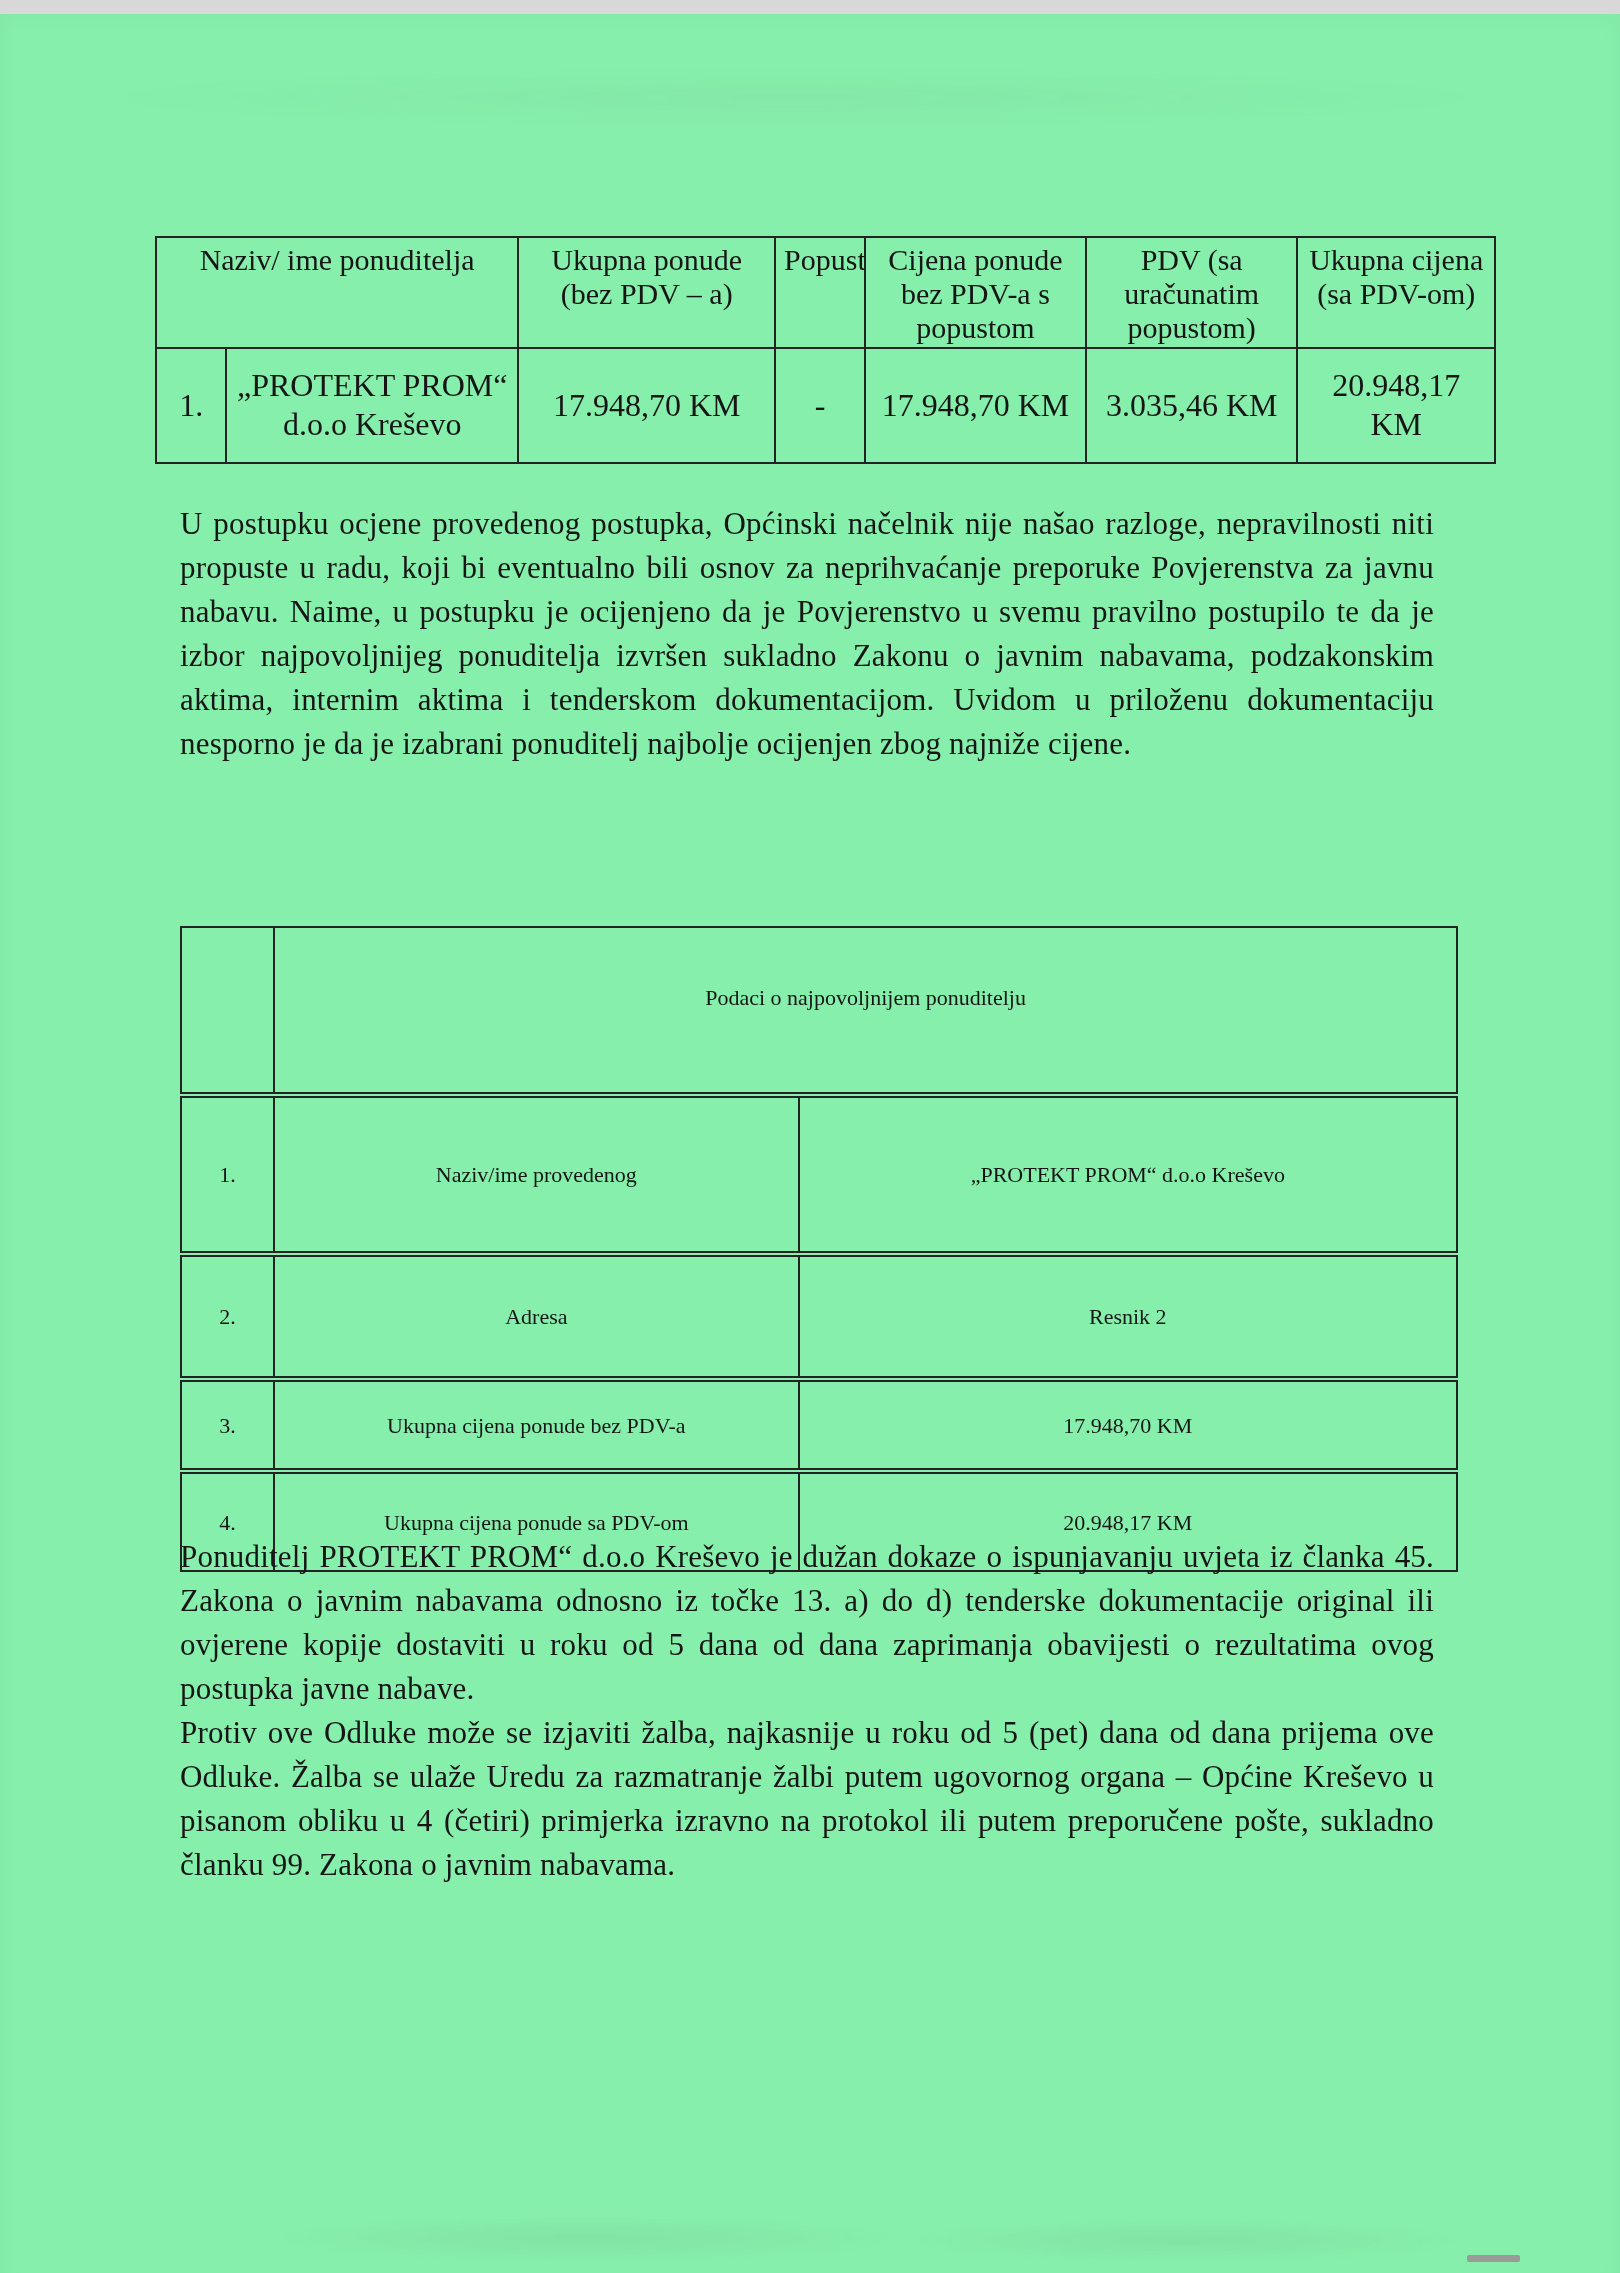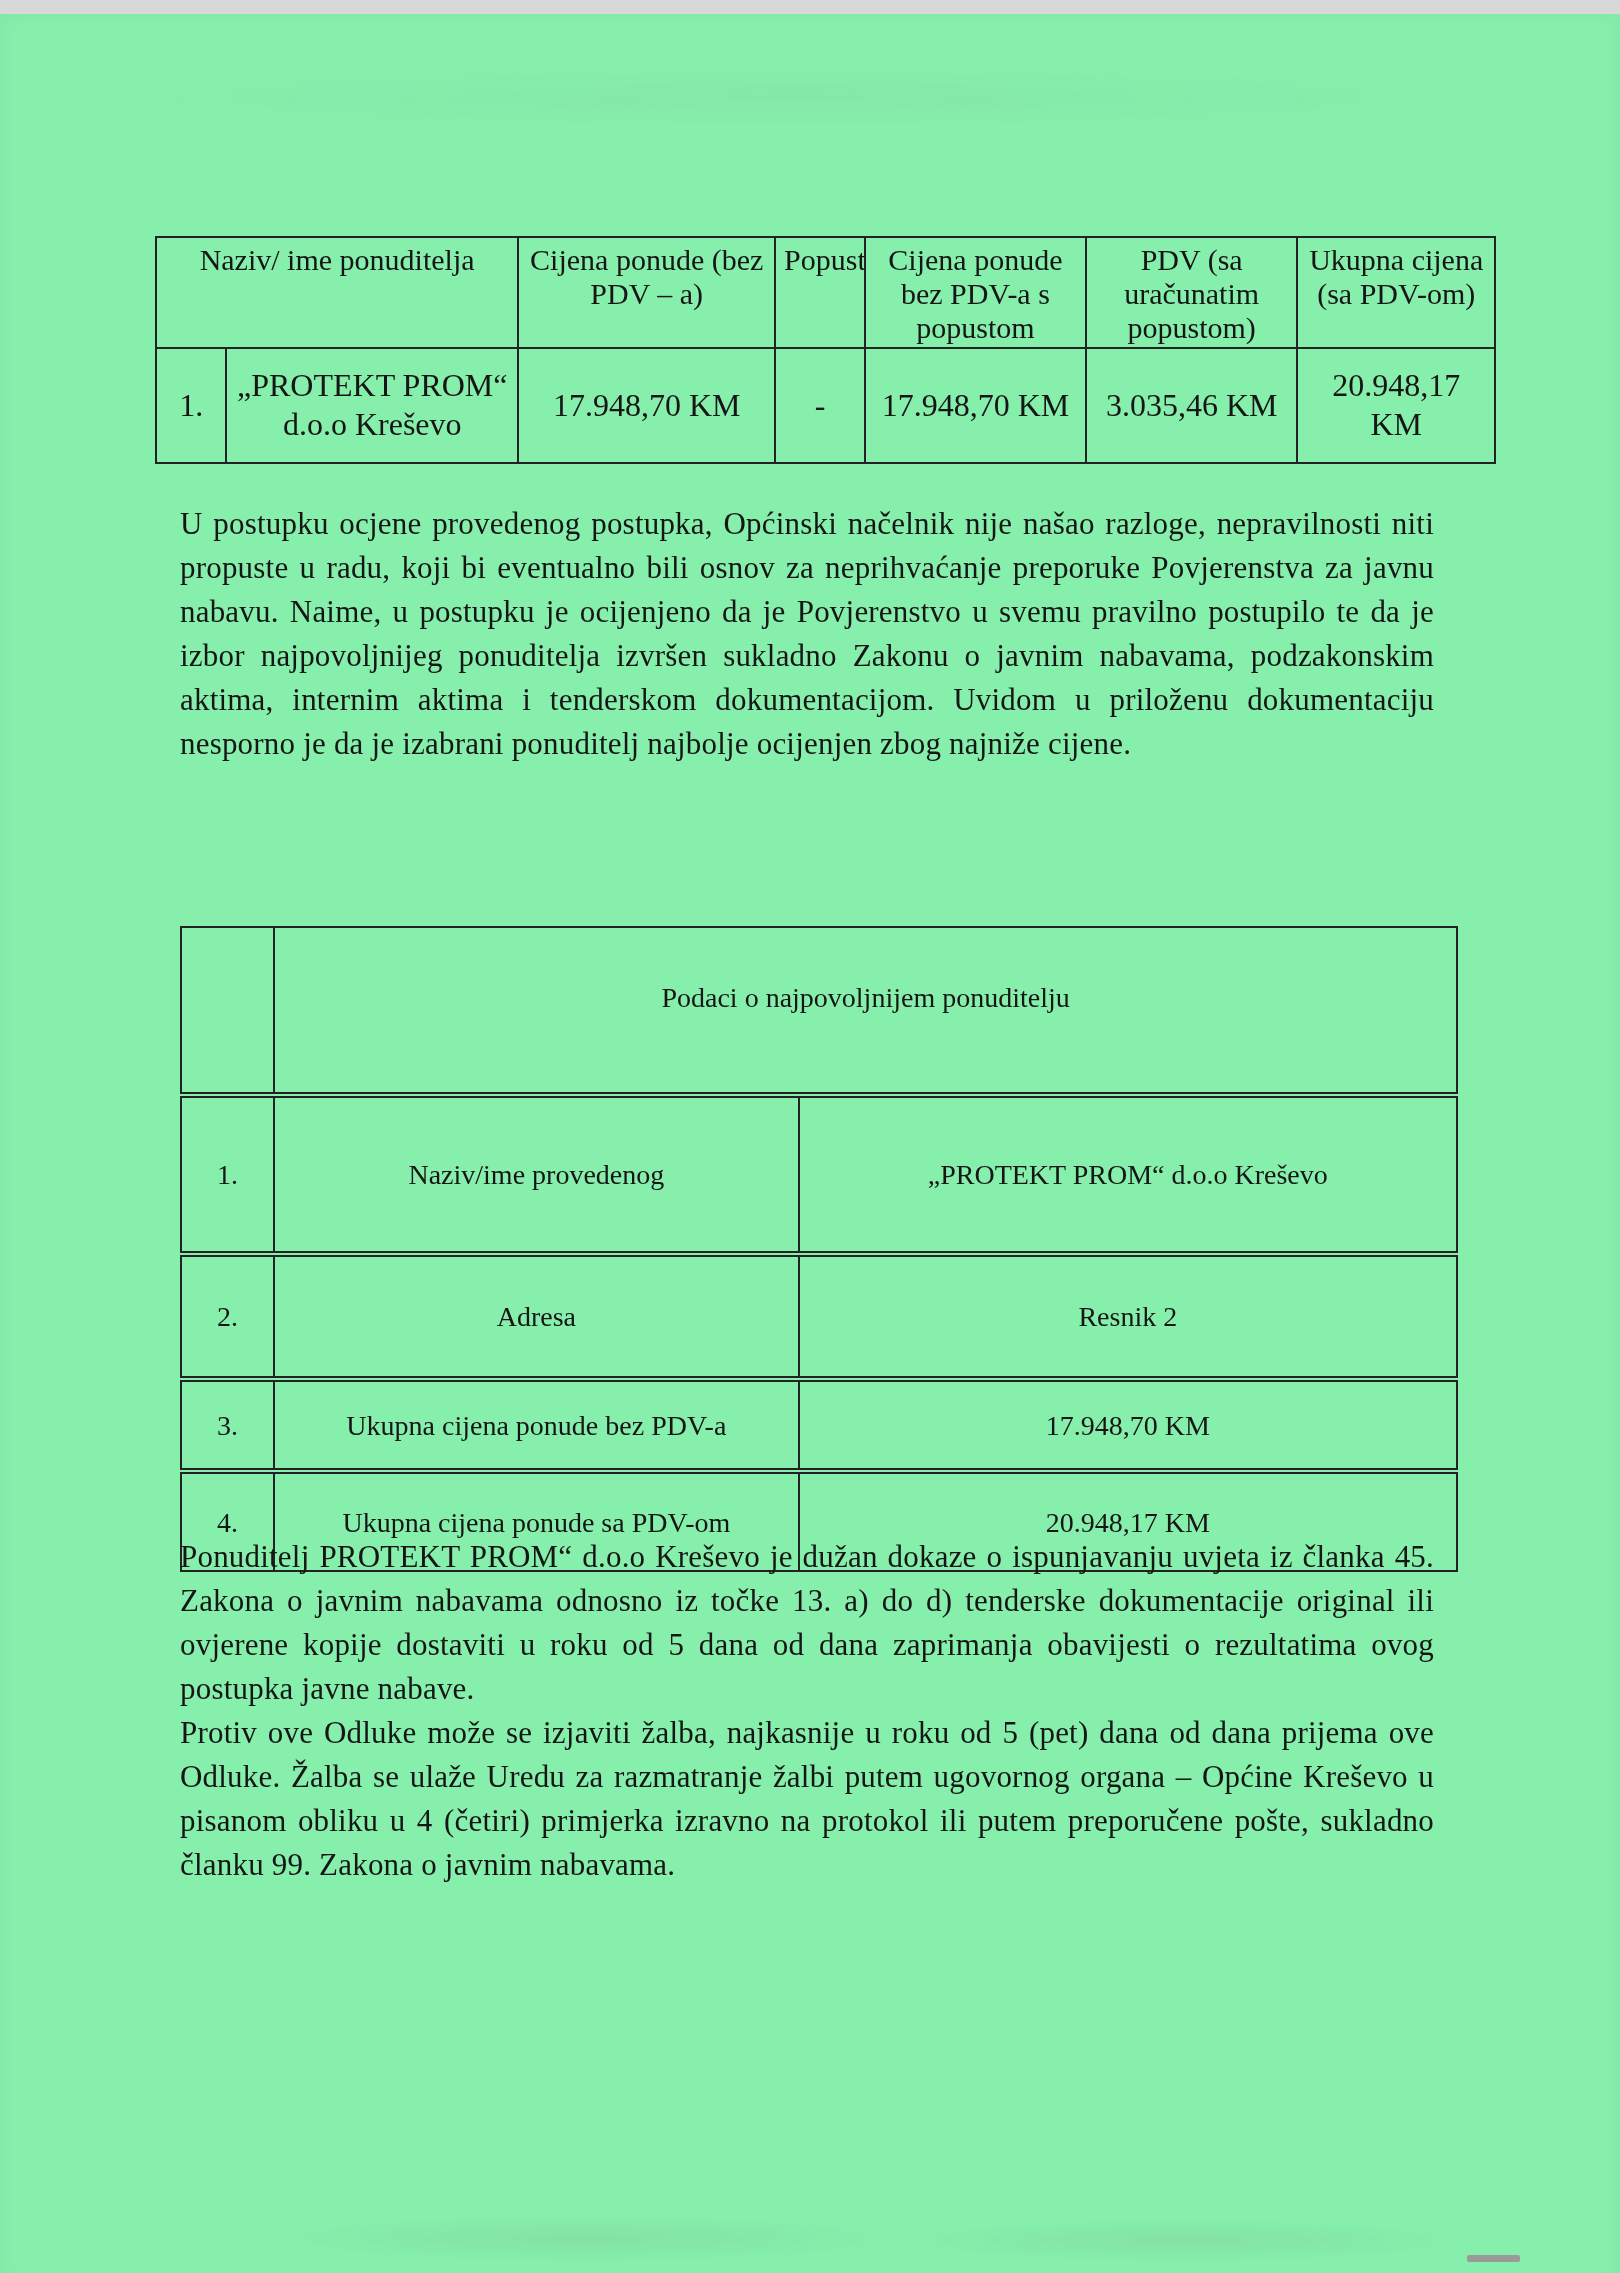--- a/index.html
+++ b/index.html
@@ -76,21 +76,21 @@
   .bidder-table {
     position: absolute;
     left: 180px;
     top: 912px;
     width: 1278px;
     border: 2.9px solid #232323;
   }
   .bidder-table td {
     text-align: center;
     vertical-align: middle;
-    font-size: 28px;
+    font-size: 22px;
     line-height: 41px;
     padding: 2px 9.8px;
   }
   .bidder-table tr.t2-hdr td { height: 135px; padding-bottom: 27px; }
   .bidder-table tr.t2-r1 td  { height: 149px; }
   .bidder-table tr.t2-r2 td  { height: 115px; }
   .bidder-table tr.t2-r3 td  { height: 82px; }
   .bidder-table tr.t2-r4 td  { height: 92px; }
   .bidder-table tr + tr td { border-top: 6.8px double #232323; }
 
@@ -138,21 +138,21 @@
       <col style="width:21.8%">
       <col style="width:19.2%">
       <col style="width:6.7%">
       <col style="width:16.5%">
       <col style="width:15.8%">
       <col style="width:14.75%">
     </colgroup>
     <tbody>
         <tr class="hdr">
       <td colspan="2">Naziv/ ime ponuditelja</td>
-      <td>Cijena ponude (bez PDV – a)</td>
+      <td>Ukupna ponude (bez PDV – a)</td>
       <td>Popust</td>
       <td>Cijena ponude bez PDV-a s popustom</td>
       <td>PDV (sa uračunatim popustom)</td>
       <td>Ukupna cijena (sa PDV-om)</td>
     </tr>
     <tr class="row">
       <td>1.</td>
       <td>„PROTEKT PROM“ d.o.o Kreševo</td>
       <td>17.948,70 KM</td>
       <td>-</td>

